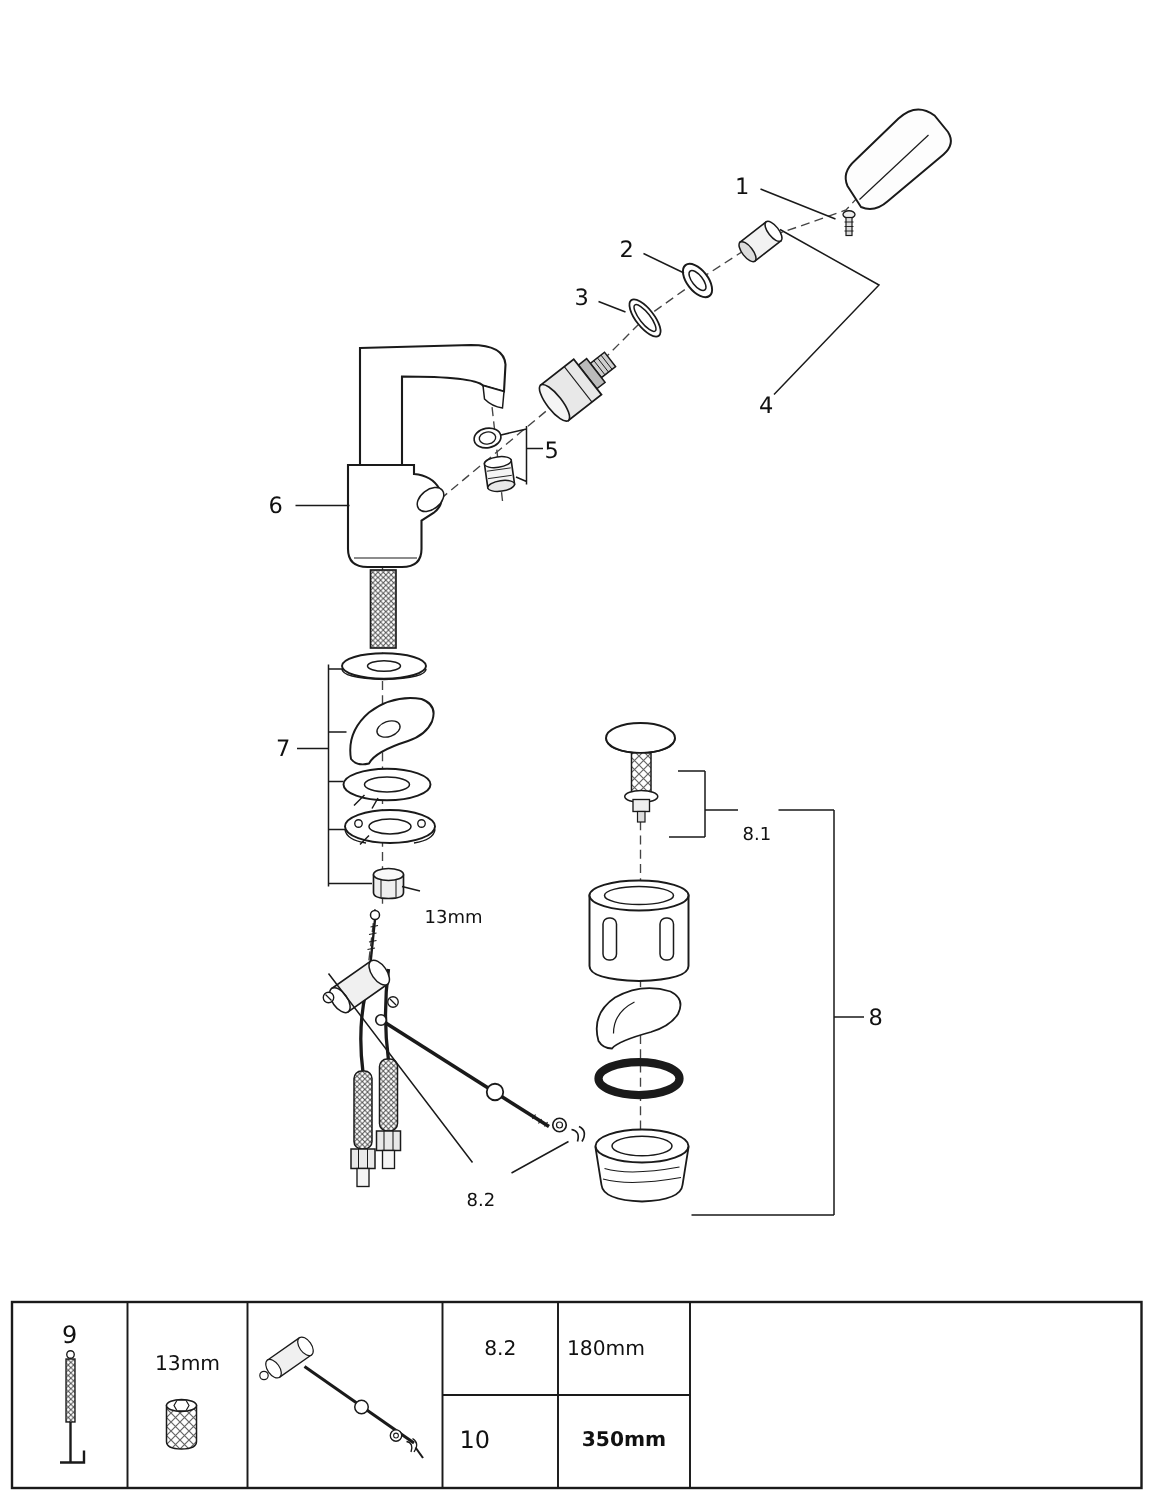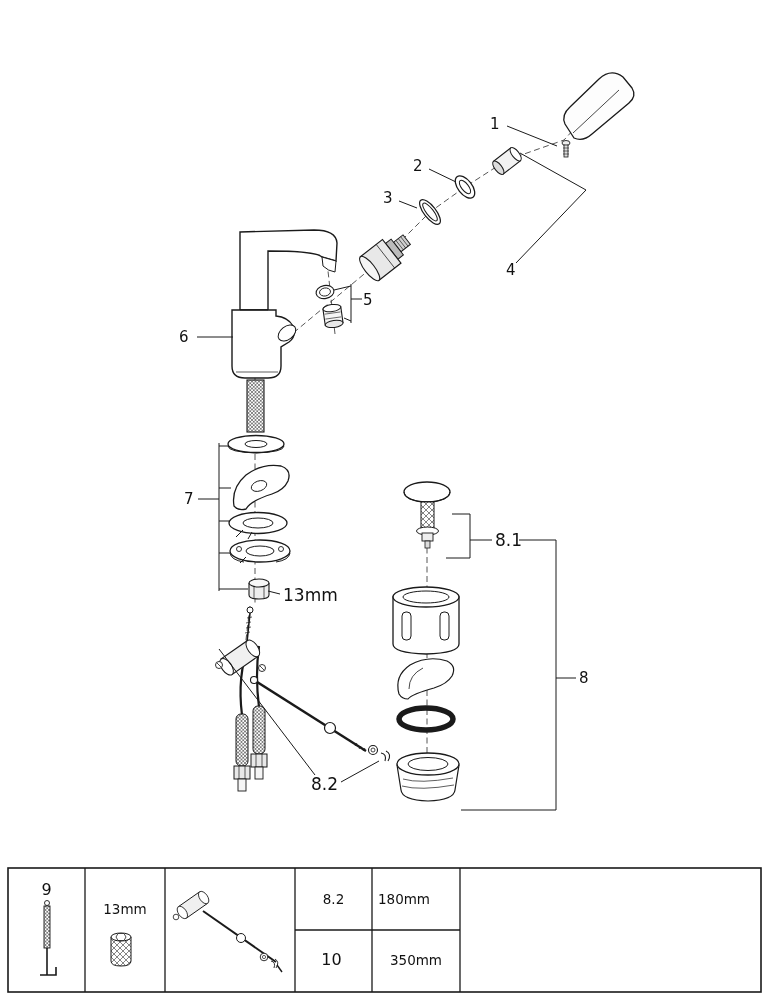--- a/index.html
+++ b/index.html
@@ -6,21 +6,21 @@
   .stage {
     position:relative; width:769px; height:1000px; background:#fff;
     font-family:"DejaVu Sans", "Liberation Sans", sans-serif; color:#111;
     overflow:hidden;
   }
   .stage svg { position:absolute; left:0; top:0; }
   .lbl {
     position:absolute; font-size:15px; line-height:18px; color:#111;
     font-family:"DejaVu Sans", sans-serif; white-space:nowrap;
   }
-  .lbl.sm { font-size:17px; line-height:16px; }
+  .lbl.sm { font-size:12px; line-height:16px;margin-top:16px; }
   .tcell {
     position:absolute; text-align:center; color:#111;
     font-family:"DejaVu Sans", sans-serif; font-size:13.5px; line-height:18px;
   }
   .tcell.big { font-size:16px; line-height:20px; }
 </style>
 </head>
 <body>
 
 <div class="stage">
@@ -279,16 +279,16 @@
   <div class="lbl" style="left:184px; top:490px;">7</div>
   <div class="lbl sm" style="left:283px; top:587px;">13mm</div>
   <div class="lbl sm" style="left:495px; top:532px;">8.1</div>
   <div class="lbl" style="left:579px; top:669px;">8</div>
   <div class="lbl sm" style="left:311px; top:776px;">8.2</div>
 
   <div class="tcell big" style="left:8px;   top:880px; width:77px;">9</div>
   <div class="tcell" style="left:85px;  top:900px; width:80px;">13mm</div>
   <div class="tcell" style="left:295px; top:890px; width:77px;">8.2</div>
   <div class="tcell" style="left:372px; top:890px; width:64px;">180mm</div>
-  <div class="tcell big" style="left:293px; top:950px; width:77px;">10</div>
-  <div class="tcell" style="left:372px; top:951px; width:88px;">350mm</div>
+  <div class="tcell big" style="left:278px; top:950px; width:77px;">10</div>
+  <div class="tcell" style="left:372px; top:951px; width:88px;font-weight:bold;">350mm</div>
 
 </div>
 
 </body></html>

